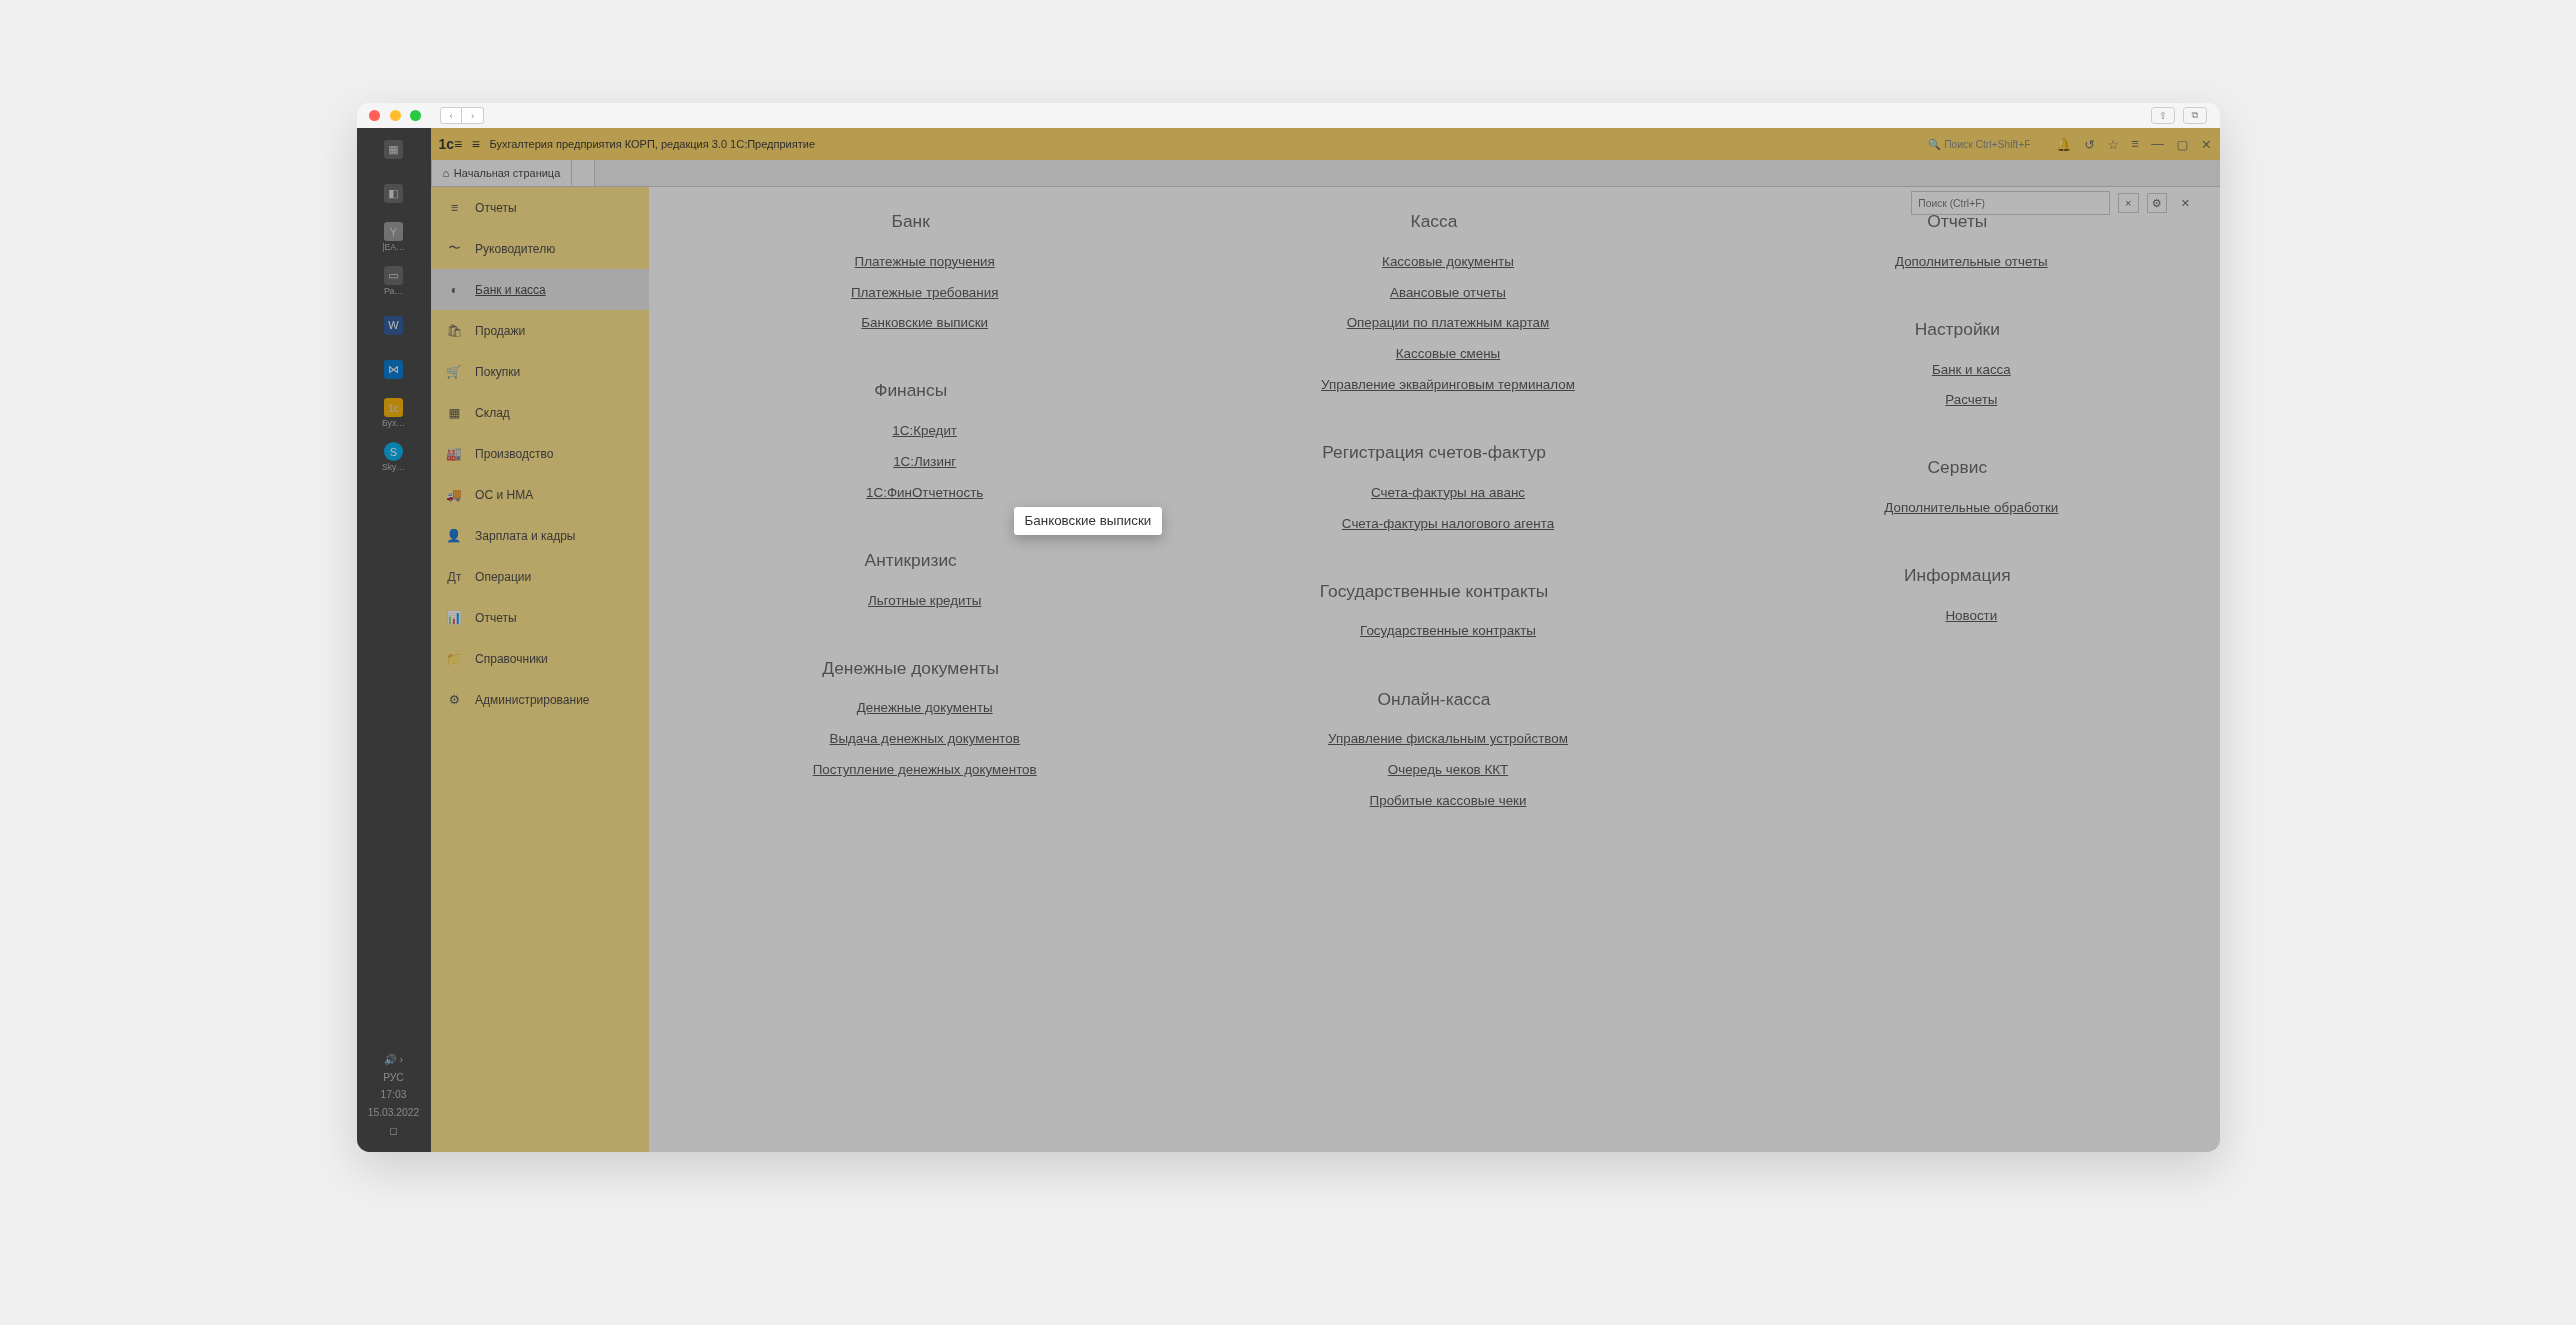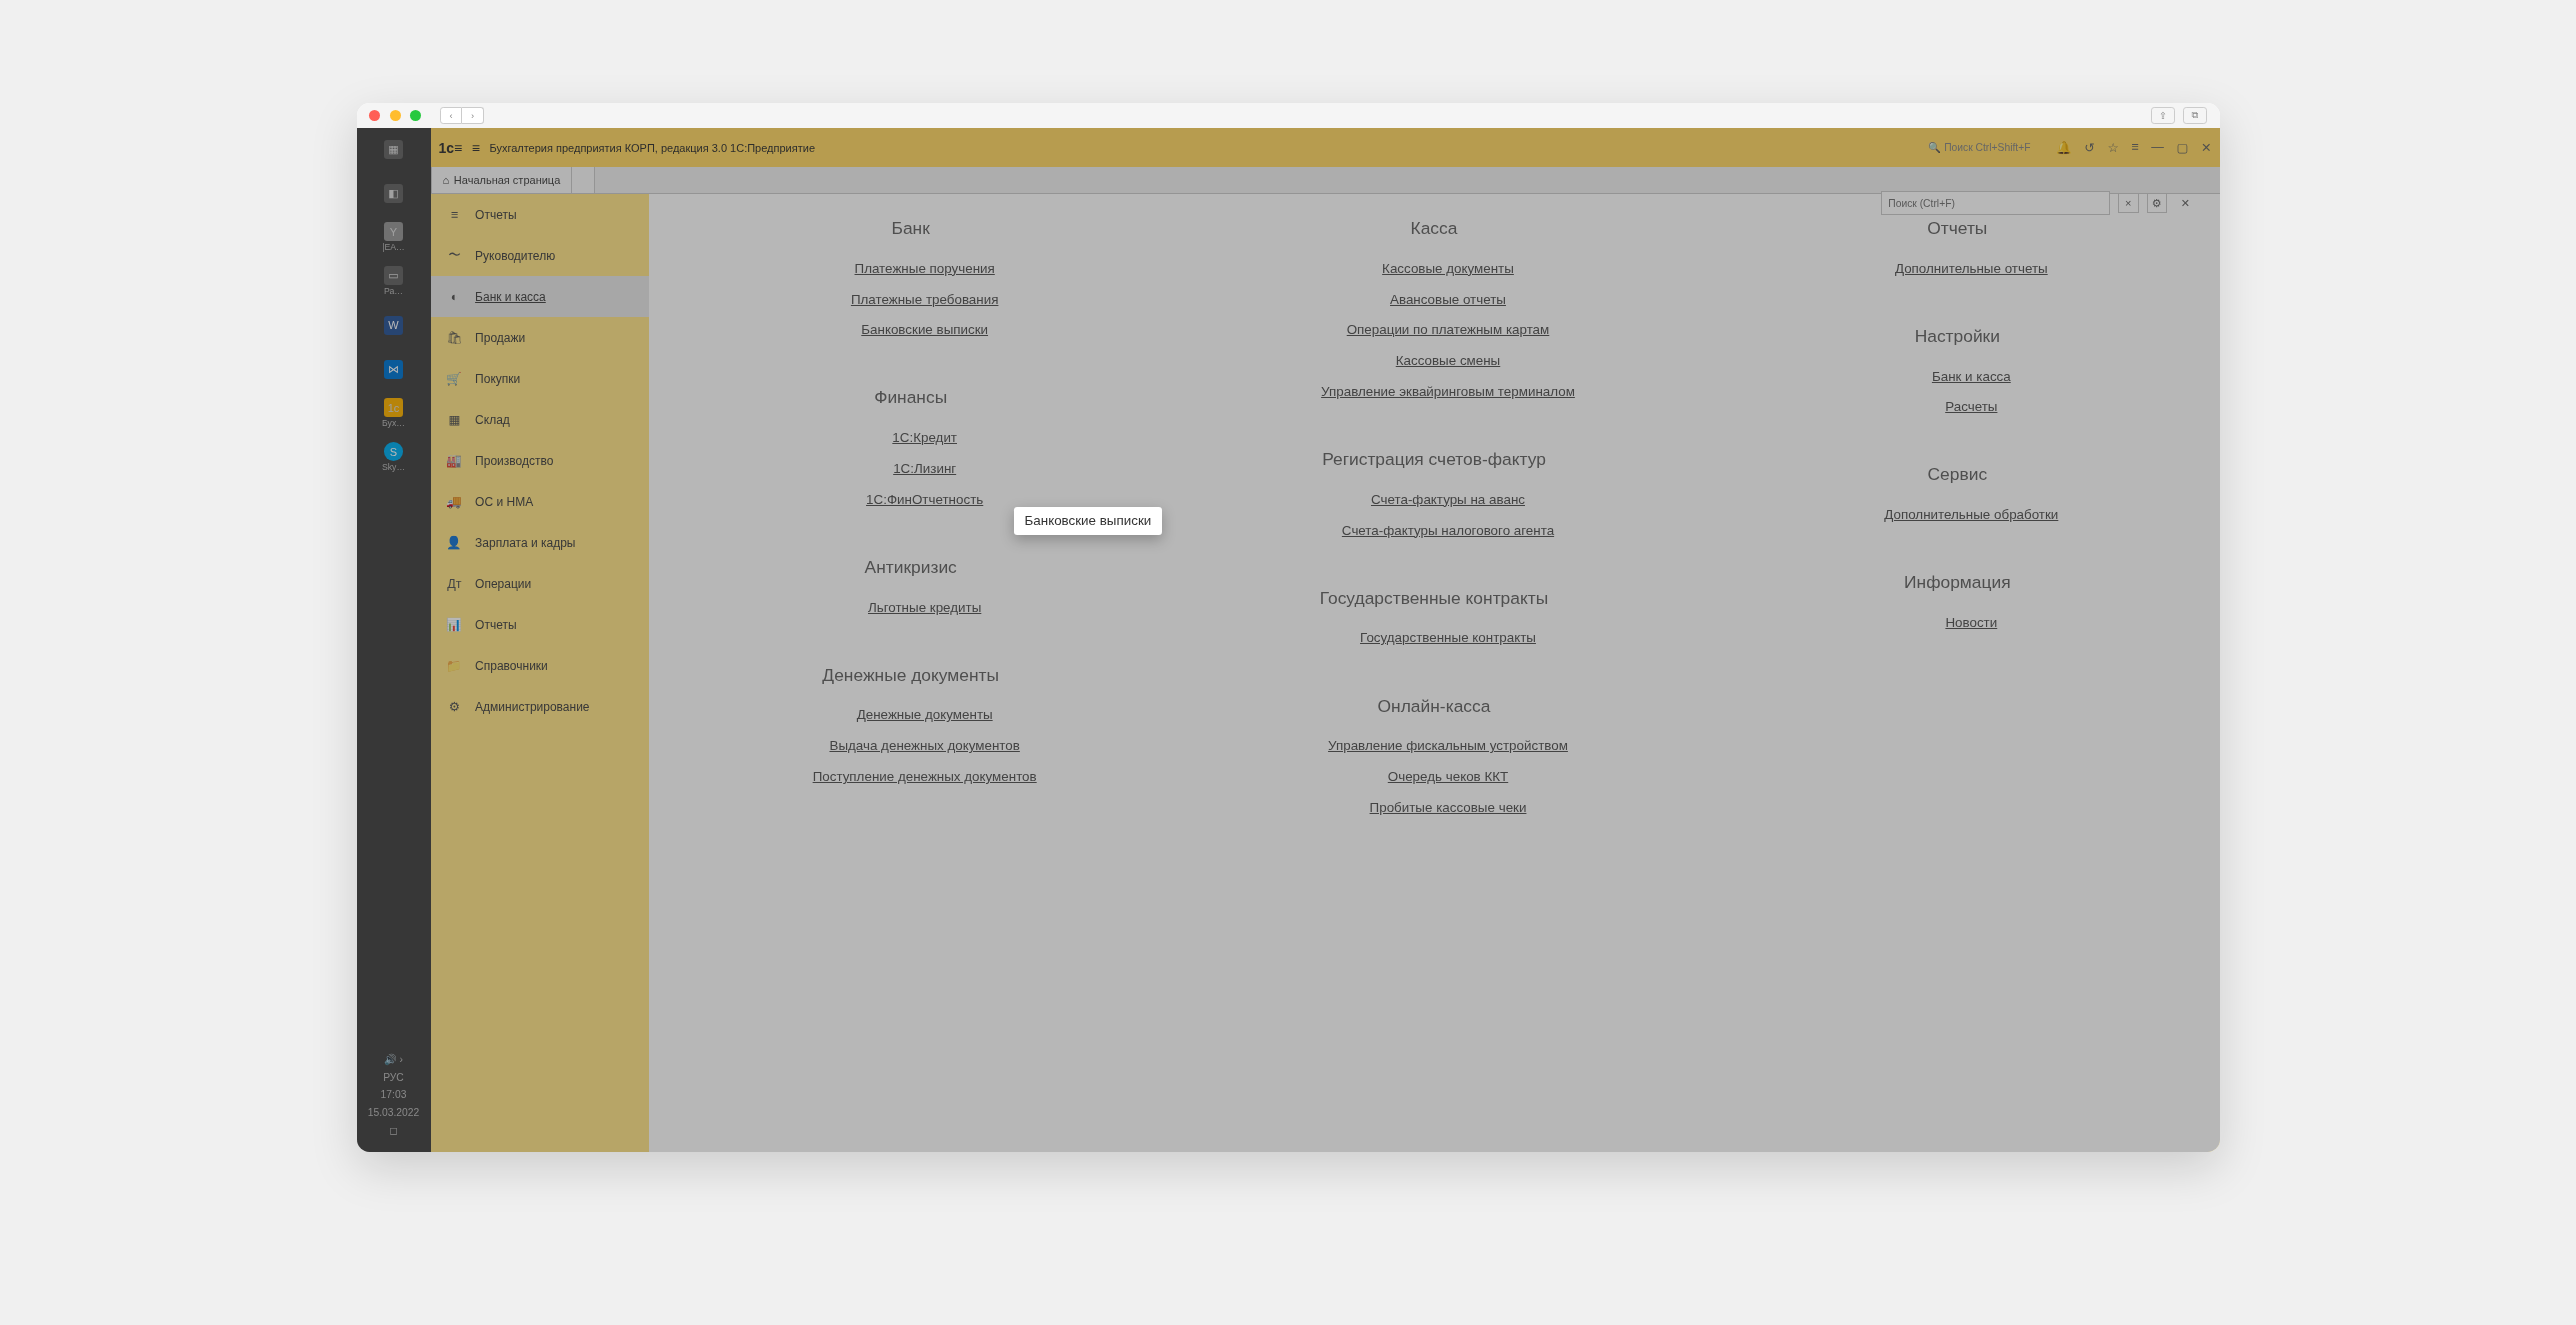--- a/index.html
+++ b/index.html
@@ -19,42 +19,42 @@
 .overlay{ position:absolute; inset:0; background:rgba(30,30,30,0.32); z-index:10; pointer-events:none;}
 .app { position:relative; display:flex; height:100%; }
 
 .os-taskbar { width: 74px; background: #434343; display:flex; flex-direction:column; align-items:center; padding-top:6.3px; gap:14px; }
 .os-icon { width:44px; height:30px; display:flex; flex-direction:column; align-items:center; justify-content:center; color:#bbb; font-size:8.7px; gap:1.6px;}
 .os-icon .sq{width:19px;height:19px;background:#666;border-radius:3.2px;display:flex;align-items:center;justify-content:center;color:#ddd;font-size:11px;}
 .os-icon.active .sq{background:#ffb400;}
 .os-bottom{margin-top:auto; margin-bottom:16px; display:flex; flex-direction:column; align-items:center; gap:6.3px; color:#bbb; font-size:10.3px;}
 
 .app-main{ flex:1; display:flex; flex-direction:column; }
-.app-titlebar{ height:39px; background:#ffd866; display:flex; align-items:center; padding:3px 8px; font-size:11px; color:#333; gap:9.5px;}
+.app-titlebar{ height:32px; background:#ffd866; display:flex; align-items:center; padding:3px 8px; font-size:11px; color:#333; gap:9.5px;}
 .app-titlebar .menu-icon{font-size:14px;}
 .app-titlebar .search-box{margin-left:auto; color:#888; font-size:10.3px; display:flex; align-items:center; gap:3.2px;}
 .app-titlebar .tb-icons{display:flex; gap:12.6px; margin-left:16px; color:#666; font-size:12.6px;}
 .app-tabs{height:27px; background:#f0f0f0; border-bottom:0.8px solid #ccc; display:flex; align-items:center;}
 .tab{height:100%; padding:0 11px; display:flex; align-items:center; gap:4.7px; font-size:11px; color:#444; border-right:0.8px solid #ccc; background:#fafafa;}
 .tab:first-child{border-left:0.8px solid #ccc; border-radius:0;}
 
 .app-body{ flex:1; display:flex; background:#ffe58a;}
 .nav-panel{ width:218px; background:#ffe58a; }
 .nav-item{height:41px; display:flex; align-items:center; padding:0 16px; gap:12.6px; font-size:12px; color:#444; cursor:pointer;}
 .nav-item.selected{ background:#e8e8e8; }
 .nav-item.selected .label{ text-decoration:underline; }
 .nav-item .icon{width:16px;text-align:center;font-size:12.6px;color:#555;}
 
 .panel{flex:1; background:#fff; padding:24px 32px; display:flex; gap:63px;}
 .col{ flex:1;text-align:center; }
 .section-title{font-size:17.4px; color:#666; margin-top:42px; margin-bottom:14px;}
 .section-title:first-child{margin-top:0;}
 .link{font-size:13.4px; color:#555; padding:4.7px 0 4.7px 28px; line-height:1.6; cursor:pointer;text-decoration:underline;}
 .panel-top-right{position:absolute; right:24px; top:63px; display:flex; align-items:center; gap:8px;}
-.search2{width:229px; height:24px; border:0.8px solid #ccc; font-size:10.3px; padding:0 6.3px; color:#888; background:#fff;}
+.search2{width:199px; height:24px; border:0.8px solid #ccc; font-size:10.3px; padding:0 6.3px; color:#888; background:#fff;}
 .icon-btn{width:20.5px;height:20.5px;border:0.8px solid #ccc;display:flex;align-items:center;justify-content:center;color:#666;font-size:11px;}
 
 .highlighted { position:absolute; z-index:20; background:#fff; padding:6.3px 11px; border-radius:3.2px; box-shadow:0 4.7px 14px rgba(0,0,0,0.25); font-size:13.4px; color:#333; }
 </style>
 </head>
 <body>
 
 <div class="mockup-frame">
   <div class="titlebar">
     <div class="traffic-lights">

